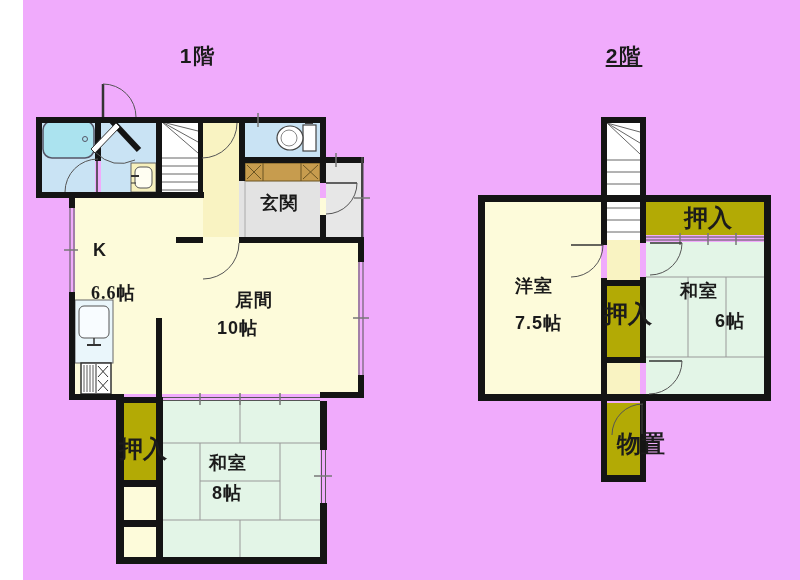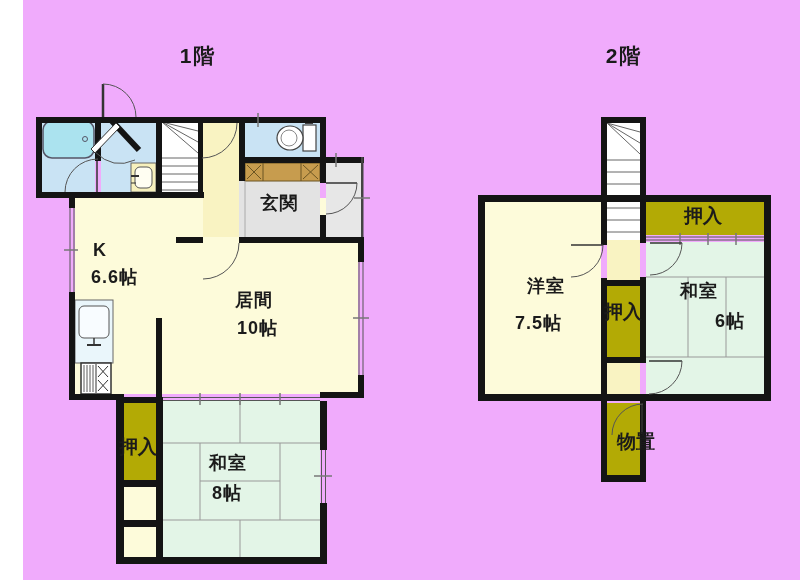--- a/index.html
+++ b/index.html
@@ -1,21 +1,21 @@
 <!DOCTYPE html>
 <html style="--c-wall: #141414; --c-room_yellow: #fdfbda; --c-hall_yellow: #f9f3c2; --c-tatami_green: #e3f5e7; --c-wet_blue: #c9e3f4; --c-bathtub: #abe3ef; --c-closet_olive: #b3aa05; --c-entrance_gray: #e3e3e3; --c-porch_gray: #e7e7e7; --c-cabinet_tan: #c79c4e; --c-line_gray: #555555; --c-tatami_line: #9aa89c;"><head>
 <meta charset="utf-8">
 <style>
   html,body{margin:0;padding:0;background:#fff;}
   #plan{position:relative;width:800px;height:580px;background:#f0abfc;overflow:hidden;
         font-family:"Liberation Sans","DejaVu Sans",sans-serif;margin-left:23px;}
   #plan svg{position:absolute;left:0;top:0;}
   .lbl{position:absolute;font-weight:bold;color:#1b1b1b;white-space:nowrap;
        font-size:18px;letter-spacing:1px;line-height:1;}
-  .lbl.small{font-size:19px;letter-spacing:0;}
+  .lbl.small{font-size:24px;letter-spacing:0;}
   .lbl.title{font-size:21px;letter-spacing:2px;}
   .lbl.center{text-align:center;}
 </style>
 </head>
 <body>
 
 <div id="plan">
   <svg width="800" height="580" viewBox="0 0 800 580">
 
     <g>
@@ -237,31 +237,31 @@
         <path d="M 659,361 A 33,33 0 0 1 626,394"></path>
       </g>
       <g>
         <line x1="619" y1="404" x2="619" y2="434" stroke="#333" stroke-width="1.5"></line>
         <path d="M 620,404 A 31,31 0 0 0 589,435"></path>
       </g>
     </g>
   </svg>
 
   <div class="lbl title center" style="left:140px;top:45px;width:70px;">1階</div>
-  <div class="lbl title center" style="left:566px;top:45px;width:70px;">2階</div>
+  <div class="lbl title center" style="left:566px;top:45px;width:70px;text-decoration:underline;">2階</div>
 
   <div class="lbl" style="left:70px;top:241px;">K</div>
-  <div class="lbl" style="left:68px;top:268px;">6.6帖</div>
+  <div class="lbl" style="left:68px;top:284px;font-family:Liberation Serif, serif;">6.6帖</div>
   <div class="lbl" style="left:212px;top:291px;">居間</div>
-  <div class="lbl" style="left:214px;top:319px;">10帖</div>
+  <div class="lbl" style="left:194px;top:319px;">10帖</div>
   <div class="lbl center" style="left:216px;top:194px;width:81px;">玄関</div>
   <div class="lbl small" style="left:96px;top:437px;">押入</div>
   <div class="lbl" style="left:186px;top:454px;">和室</div>
   <div class="lbl" style="left:189px;top:484px;text-align:center;">8帖</div>
 
-  <div class="lbl" style="left:504px;top:277px;">洋室</div>
+  <div class="lbl" style="left:492px;top:277px;">洋室</div>
   <div class="lbl" style="left:492px;top:314px;">7.5帖</div>
   <div class="lbl small" style="left:661px;top:206px;">押入</div>
   <div class="lbl small" style="left:581px;top:302px;">押入</div>
   <div class="lbl" style="left:657px;top:282px;">和室</div>
   <div class="lbl" style="left:692px;top:312px;">6帖</div>
   <div class="lbl small" style="left:594px;top:432px;">物置</div>
 </div>
 
 </body></html>

